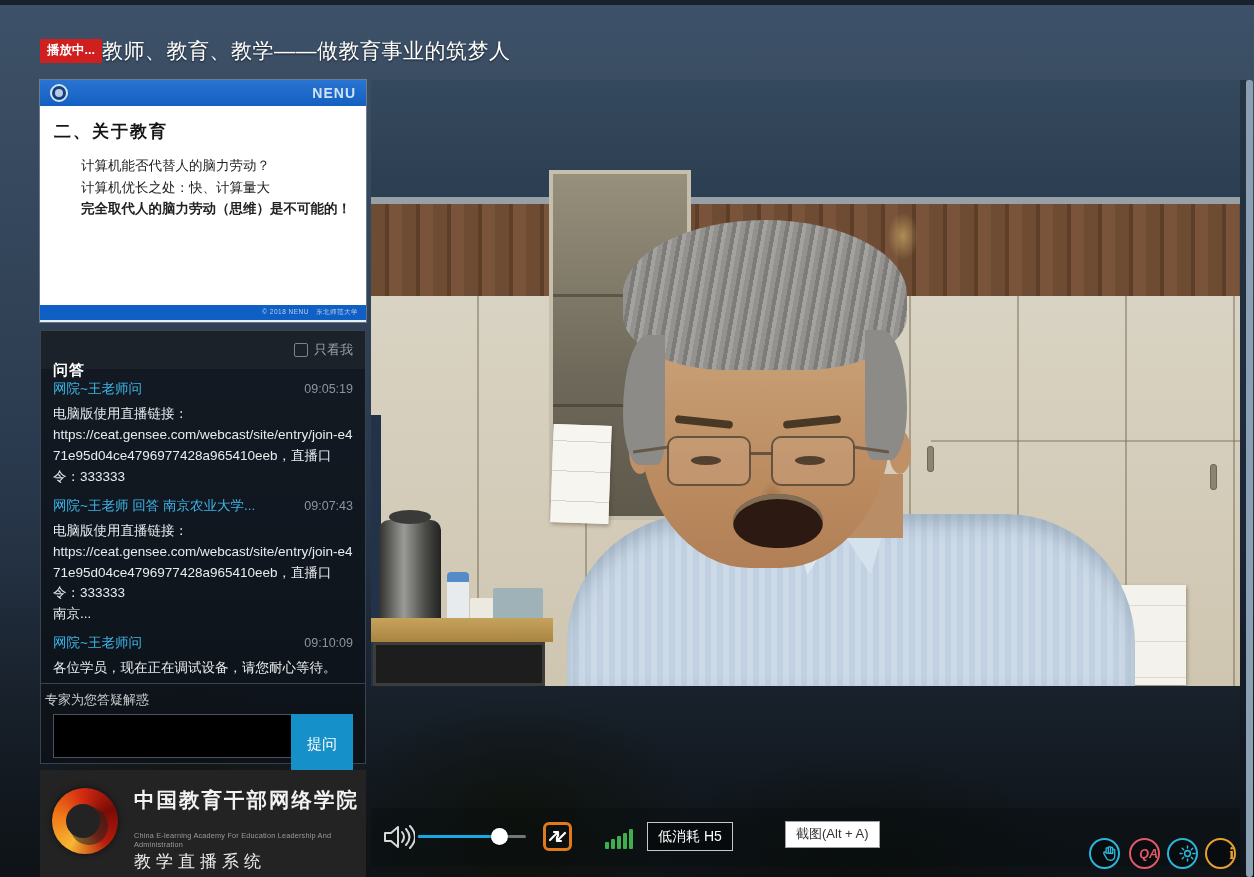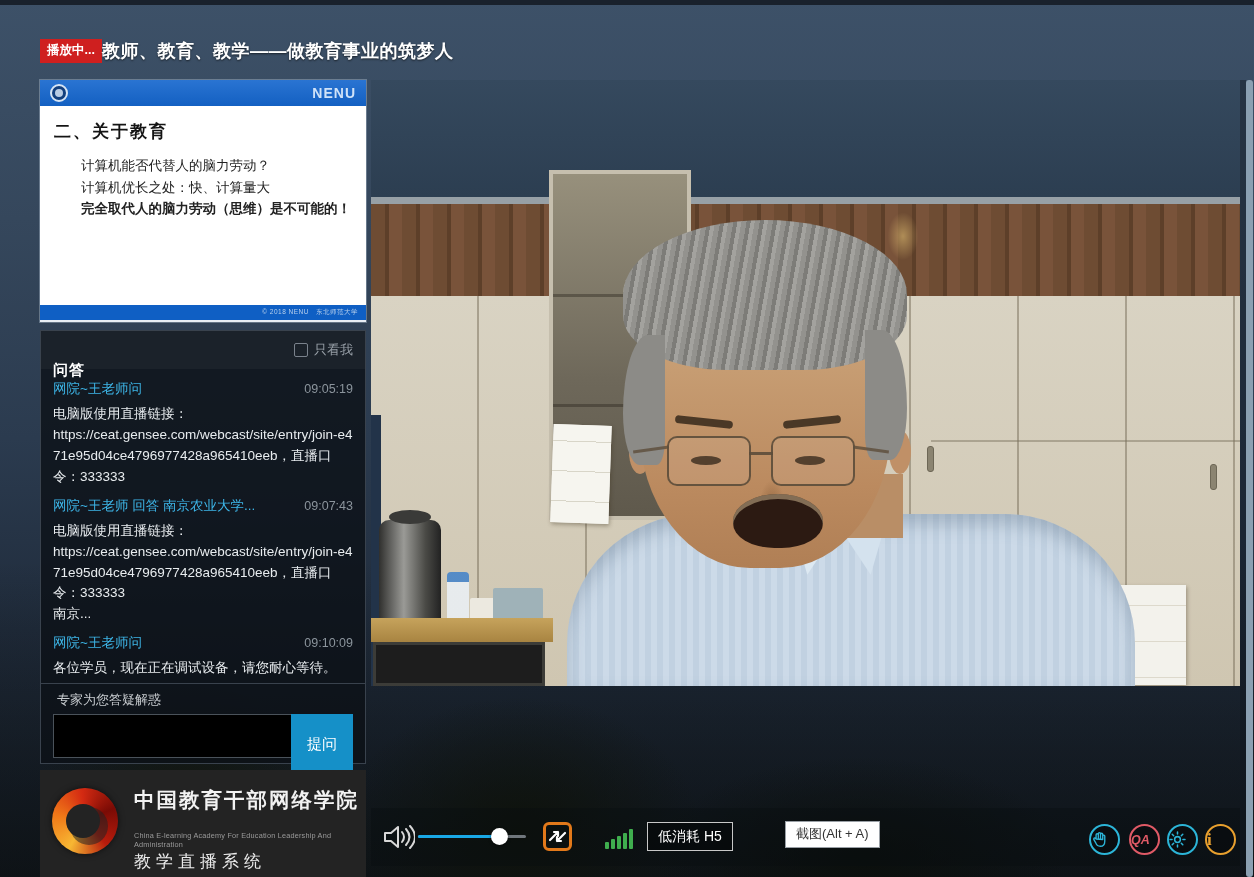--- a/index.html
+++ b/index.html
@@ -16,21 +16,21 @@
       radial-gradient(ellipse 220px 160px at 190px 75%, rgba(18,22,12,.85), transparent 70%),
       radial-gradient(ellipse 260px 190px at 520px 85%, rgba(14,18,10,.9), transparent 70%),
       radial-gradient(ellipse 300px 150px at 860px 95%, rgba(10,14,10,.8), transparent 70%),
       linear-gradient(180deg, transparent, rgba(8,10,8,.55));
   }
   .top-strip { position:absolute; left:0; top:0; width:1254px; height:5px; background:#19212c; }
 
   
   .header { position:absolute; left:40px; top:38px; height:26px; display:flex; align-items:center; }
   .badge { background:#cf1f1f; color:#fff; font-size:12.5px; padding:3px 7px 4px; font-weight:bold; }
-  .page-title { color:#fff; font-size:18px; font-weight:bold; text-shadow:0 1px 2px rgba(0,0,0,.6); letter-spacing:.5px; }
+  .page-title { color:#fff; font-size:21px; font-weight:normal; text-shadow:0 1px 2px rgba(0,0,0,.6); letter-spacing:.5px; }
 
   
   .slide { position:absolute; left:40px; top:80px; width:326px; height:242px; background:#fff;
     border-bottom:2px solid #e8eef5; box-shadow:0 0 0 1px rgba(200,215,230,.35); }
   .slide-head { position:absolute; left:0; top:0; right:0; height:26px;
     background:linear-gradient(180deg,#2a74d2,#1360c2); display:flex; align-items:center; justify-content:space-between; padding:0 10px; }
   .uni-logo { width:18px; height:18px; border-radius:50%; background:#123f7e; border:2px solid #d6e4f4; position:relative; }
   .uni-logo::after{ content:""; position:absolute; left:3px; top:3px; width:8px; height:8px; border-radius:50%; background:#d6e4f4; opacity:.85;}
   .slide-brand { color:#cfe2f8; font-weight:bold; font-size:14px; letter-spacing:1px;margin-left:44px; }
   .slide-body { position:absolute; left:0; top:26px; right:0; bottom:15px; background:#fff; padding:10px 14px 0; overflow:hidden; }
@@ -50,21 +50,21 @@
   .qa-filter { display:flex; align-items:center; gap:6px; cursor:pointer; }
   .qa-checkbox { width:14px; height:14px; border:1px solid #7a828c; border-radius:2px; background:transparent; }
   .qa-filter-label { color:#98a0a8; font-size:13px; }
   .qa-msgs { padding:2px 12px 0; }
   .msg { margin-top:9px; }
   .msg-top { display:flex; align-items:center; justify-content:space-between; }
   .msg-author { color:#3db6e8; font-size:13.5px; white-space:nowrap; overflow:hidden; text-overflow:ellipsis; max-width:240px;}
   .msg-time { color:#8b949c; font-size:12.5px; }
   .msg-body { color:#e8ecef; font-size:13.5px; line-height:1.55; margin-top:6px; word-break:break-all; white-space:pre-line; }
   .qa-divider { position:absolute; left:0; right:0; top:352px; border-top:1px solid #39424d; }
-  .ask-label { position:absolute; left:16px; top:360px; color:#c8ccd0; font-size:13px; }
+  .ask-label { position:absolute; left:4px; top:360px; color:#c8ccd0; font-size:13px; }
   .ask-row { position:absolute; left:12px; right:12px; top:383px; height:44px; display:flex; }
   .ask-input { flex:1; height:44px; background:#000; border:1px solid #4a525a; border-right:none; color:#eee;
     font-size:14px; padding:0 8px; outline:none; }
   .ask-btn { width:62px; height:61px; background:#1590c8; color:#fff; border:none; font-size:15px; cursor:pointer; }
 
   
   .brand { position:absolute; left:40px; top:770px; width:326px; height:107px; background:#232323; padding:16px 0 0 14px; }
   .phoenix { position:absolute; left:12px; top:18px; width:66px; height:66px; border-radius:50%;
     background:conic-gradient(from 210deg, #f7b733, #f07818, #d42a12, #7a0b05, #b81c0c, #f7b733);
     box-shadow:0 0 6px rgba(0,0,0,.6); }
@@ -152,22 +152,22 @@
   .vol-thumb { position:absolute; top:-7px; width:17px; height:17px; border-radius:50%; background:#fff;
     box-shadow:0 1px 3px rgba(0,0,0,.5); }
   .route { position:absolute; left:172px; top:14px; width:29px; height:29px; border:3px solid #e2791a; border-radius:6px;
     display:flex; align-items:center; justify-content:center; cursor:pointer; }
   .signal { position:absolute; left:202px; top:19px; width:30px; height:22px; display:flex; align-items:flex-end; gap:2px; margin-left:32px;}
   .signal i { display:block; width:4px; background:#3fae4e; border-radius:1px; }
   .quality { position:absolute; left:276px; top:14px; height:29px; border:1px solid #c8c8c8; color:#fff; font-size:14px;
     display:flex; align-items:center; padding:0 10px; background:rgba(0,0,0,.35); cursor:pointer; }
   .tooltip { position:absolute; left:414px; top:13px; background:#fff; border:1px solid #9aa0a6; color:#333;
     font-size:13px; padding:3px 10px 4px; }
-  .cicon { position:absolute; top:16px; width:31px; height:31px; border-radius:50%; display:flex; align-items:center;
-    justify-content:flex-start; cursor:pointer; background:rgba(0,0,0,.25); }
+  .cicon { position:absolute; top:30px; width:31px; height:31px; border-radius:50%; display:flex; align-items:center;
+    justify-content:flex-end; cursor:pointer; background:rgba(0,0,0,.25); }
   .ci-hand { left:718px; border:2.5px solid #2cb5d8; }
   .ci-qa { left:758px; border:2.5px solid #e05a66; color:#e05a66; font-weight:bold; font-style:italic; font-size:12.5px; }
   .ci-sun { left:796px; border:2.5px solid #2cb5d8; }
   .ci-info { left:834px; border:2.5px solid #e8a02e; color:#e8a02e; font-weight:bold; font-size:17px;
     font-family:"Liberation Serif","DejaVu Serif",serif; }
 
   .scrollbar { position:absolute; left:1246px; top:80px; width:7px; height:797px; background:#8ba0b2; border-radius:3px; }
   .scroll-gutter { position:absolute; left:1240px; top:80px; width:6px; height:797px; background:rgba(15,22,30,.45); }
 </style>
 </head>

